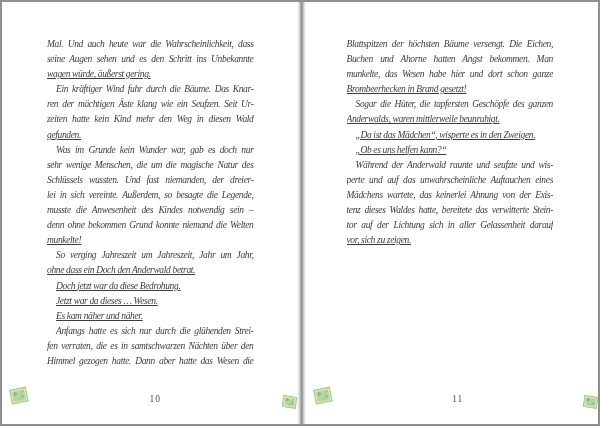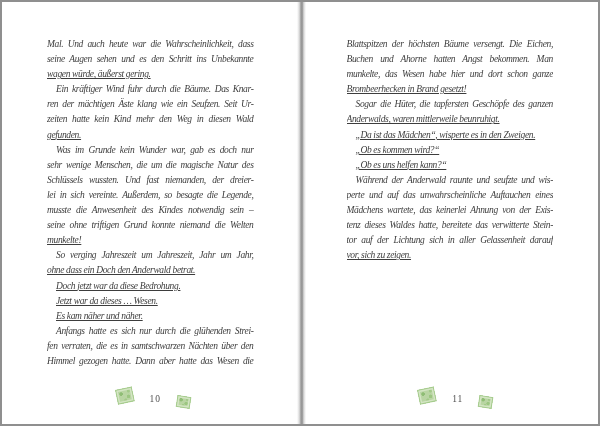--- a/index.html
+++ b/index.html
@@ -47,21 +47,21 @@
   }
   .line.end { text-align-last: left; text-decoration: underline; }
   .line.indent { text-indent: 9px; }
   .footer {
     position: absolute;
     left: 9px;
     right: 0;
     bottom: 18px;
     display: flex;
     align-items: center;
-    justify-content: center;
+    justify-content: space-between;
     gap: 16px;
   }
   .pagenum {
     font-size: 9.5px;
     color: #4f4f4f;
     letter-spacing: 1px;
     font-style: normal;
   }
   .stamp {
     display: inline-block;
@@ -88,21 +88,21 @@
         <div class="line end">wagen würde, äußerst gering.</div>
         <div class="line indent">Ein kräftiger Wind fuhr durch die Bäume. Das Knar-</div>
         <div class="line">ren der mächtigen Äste klang wie ein Seufzen. Seit Ur-</div>
         <div class="line">zeiten hatte kein Kind mehr den Weg in diesen Wald</div>
         <div class="line end">gefunden.</div>
         <div class="line indent">Was im Grunde kein Wunder war, gab es doch nur</div>
         <div class="line">sehr wenige Menschen, die um die magische Natur des</div>
         <div class="line">Schlüssels wussten. Und fast niemanden, der dreier-</div>
         <div class="line">lei in sich vereinte. Außerdem, so besagte die Legende,</div>
         <div class="line">musste die Anwesenheit des Kindes notwendig sein –</div>
-        <div class="line">seine ohne triftigen Grund konnte niemand die Welten</div>
+        <div class="line">denn ohne bekommen Grund konnte niemand die Welten</div>
         <div class="line end">munkelte!</div>
         <div class="line indent">So verging Jahreszeit um Jahreszeit, Jahr um Jahr,</div>
         <div class="line end">ohne dass ein Doch den Anderwald betrat.</div>
         <div class="line indent end">Doch jetzt war da diese Bedrohung.</div>
         <div class="line indent end">Jetzt war da dieses … Wesen.</div>
         <div class="line indent end">Es kam näher und näher.</div>
         <div class="line indent">Anfangs hatte es sich nur durch die glühenden Strei-</div>
         <div class="line">fen verraten, die es in samtschwarzen Nächten über den</div>
         <div class="line">Himmel gezogen hatte. Dann aber hatte das Wesen die</div>
       </div>
@@ -117,21 +117,20 @@
 
   <div class="page page-right">
     <div class="text-block">
         <div class="line">Blattspitzen der höchsten Bäume versengt. Die Eichen,</div>
         <div class="line">Buchen und Ahorne hatten Angst bekommen. Man</div>
         <div class="line">munkelte, das Wesen habe hier und dort schon ganze</div>
         <div class="line end">Brombeerhecken in Brand gesetzt!</div>
         <div class="line indent">Sogar die Hüter, die tapfersten Geschöpfe des ganzen</div>
         <div class="line end">Anderwalds, waren mittlerweile beunruhigt.</div>
         <div class="line indent end">„Da ist das Mädchen“, wisperte es in den Zweigen.</div>
-        <div class="line indent end">„Ob es kommen wird?“</div>
         <div class="line indent end">„Ob es uns helfen kann?“</div>
         <div class="line indent">Während der Anderwald raunte und seufzte und wis-</div>
         <div class="line">perte und auf das unwahrscheinliche Auftauchen eines</div>
         <div class="line">Mädchens wartete, das keinerlei Ahnung von der Exis-</div>
         <div class="line">tenz dieses Waldes hatte, bereitete das verwitterte Stein-</div>
         <div class="line">tor auf der Lichtung sich in aller Gelassenheit darauf</div>
         <div class="line end">vor, sich zu zeigen.</div>
       </div>
     <div class="footer">
       <span class="stamp stamp-big"></span>

